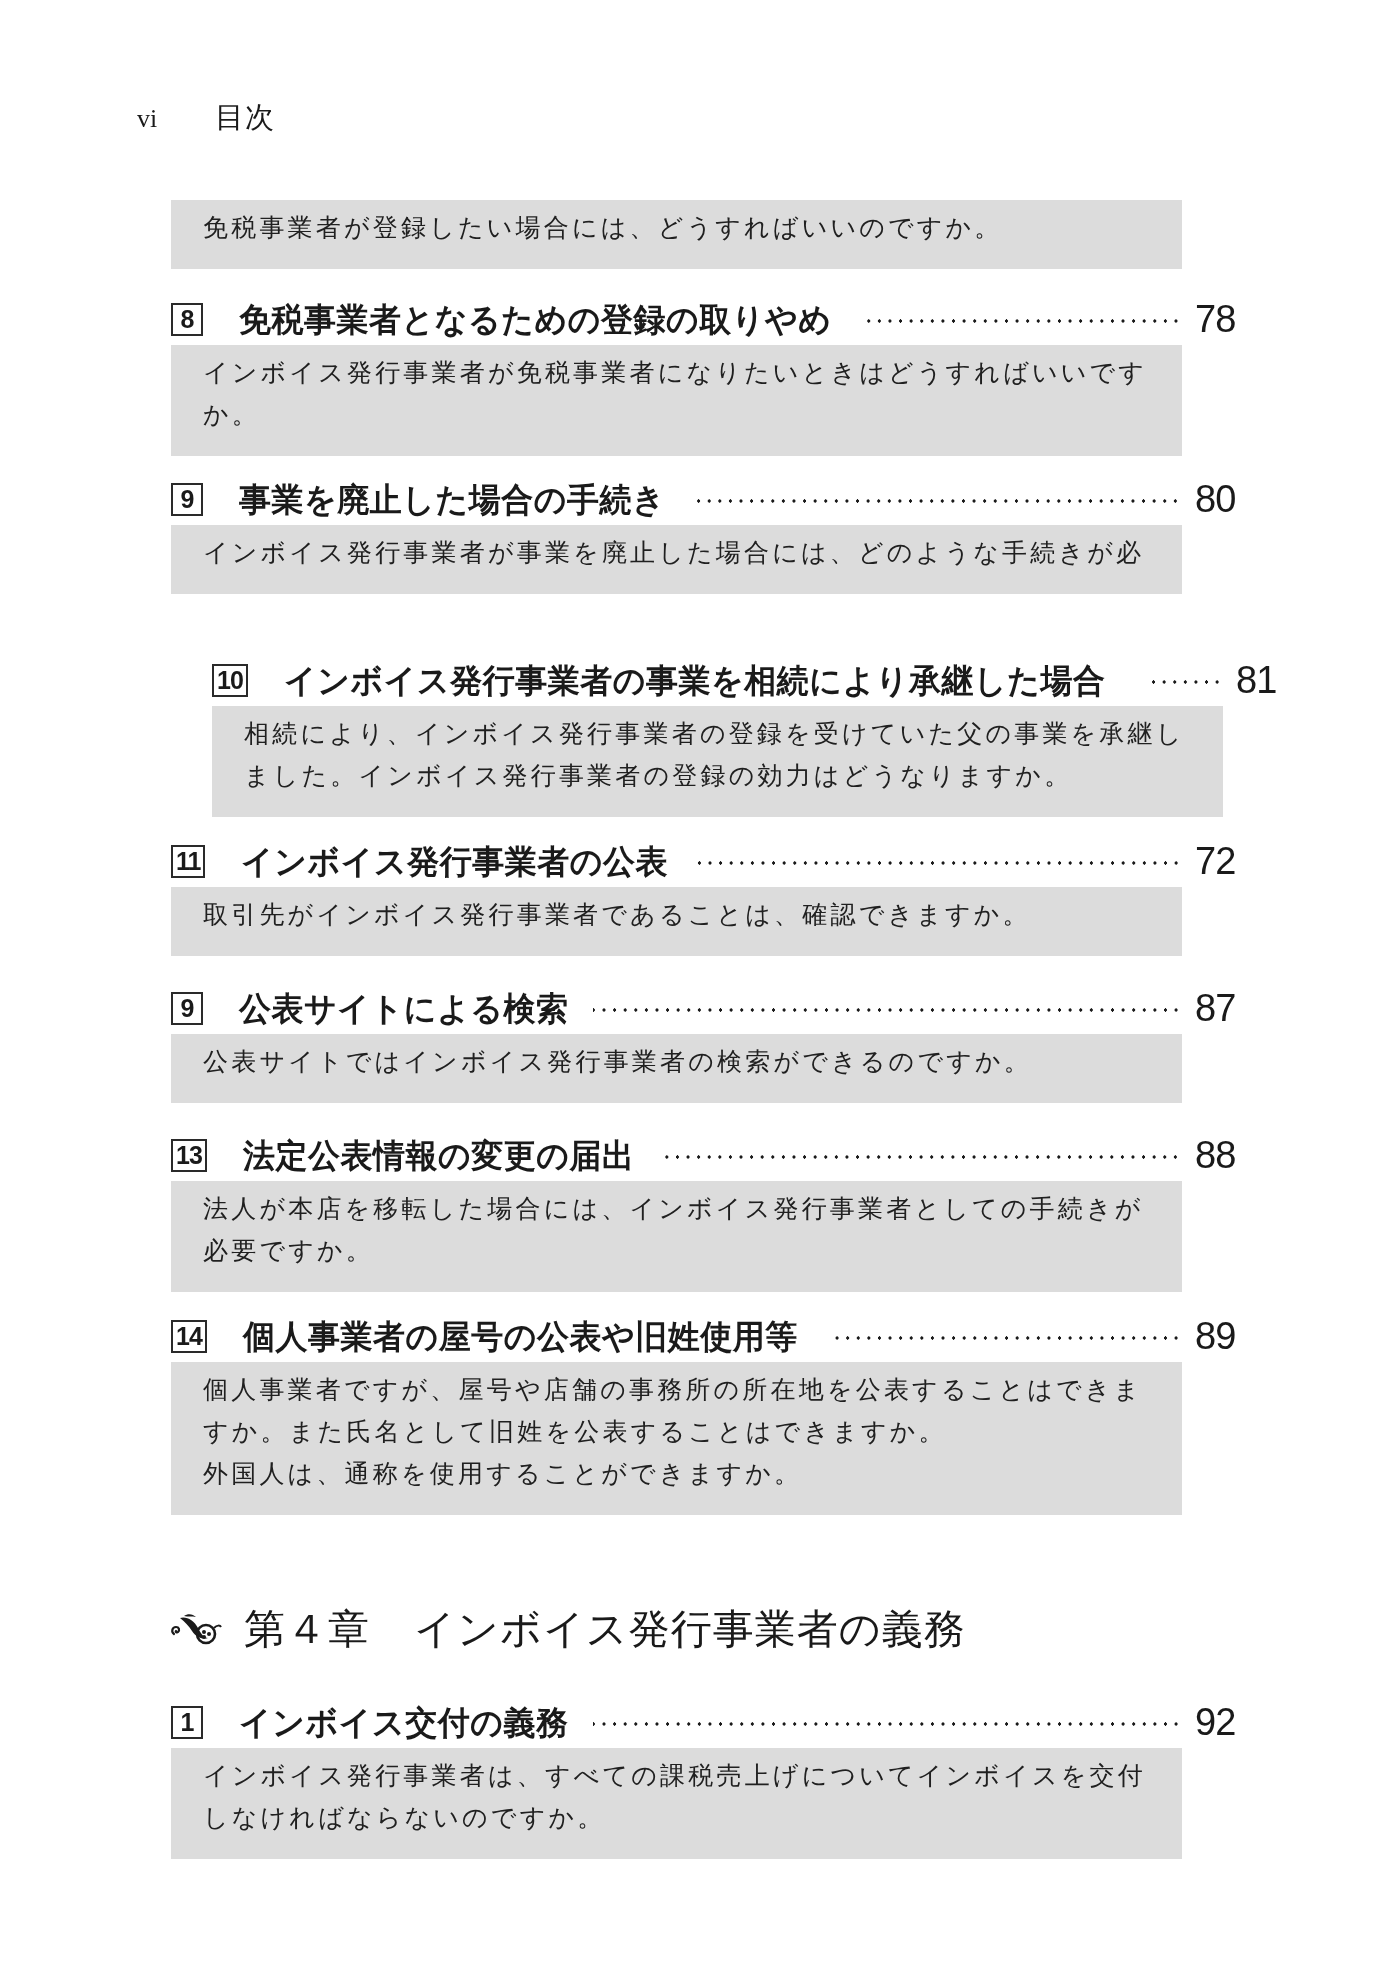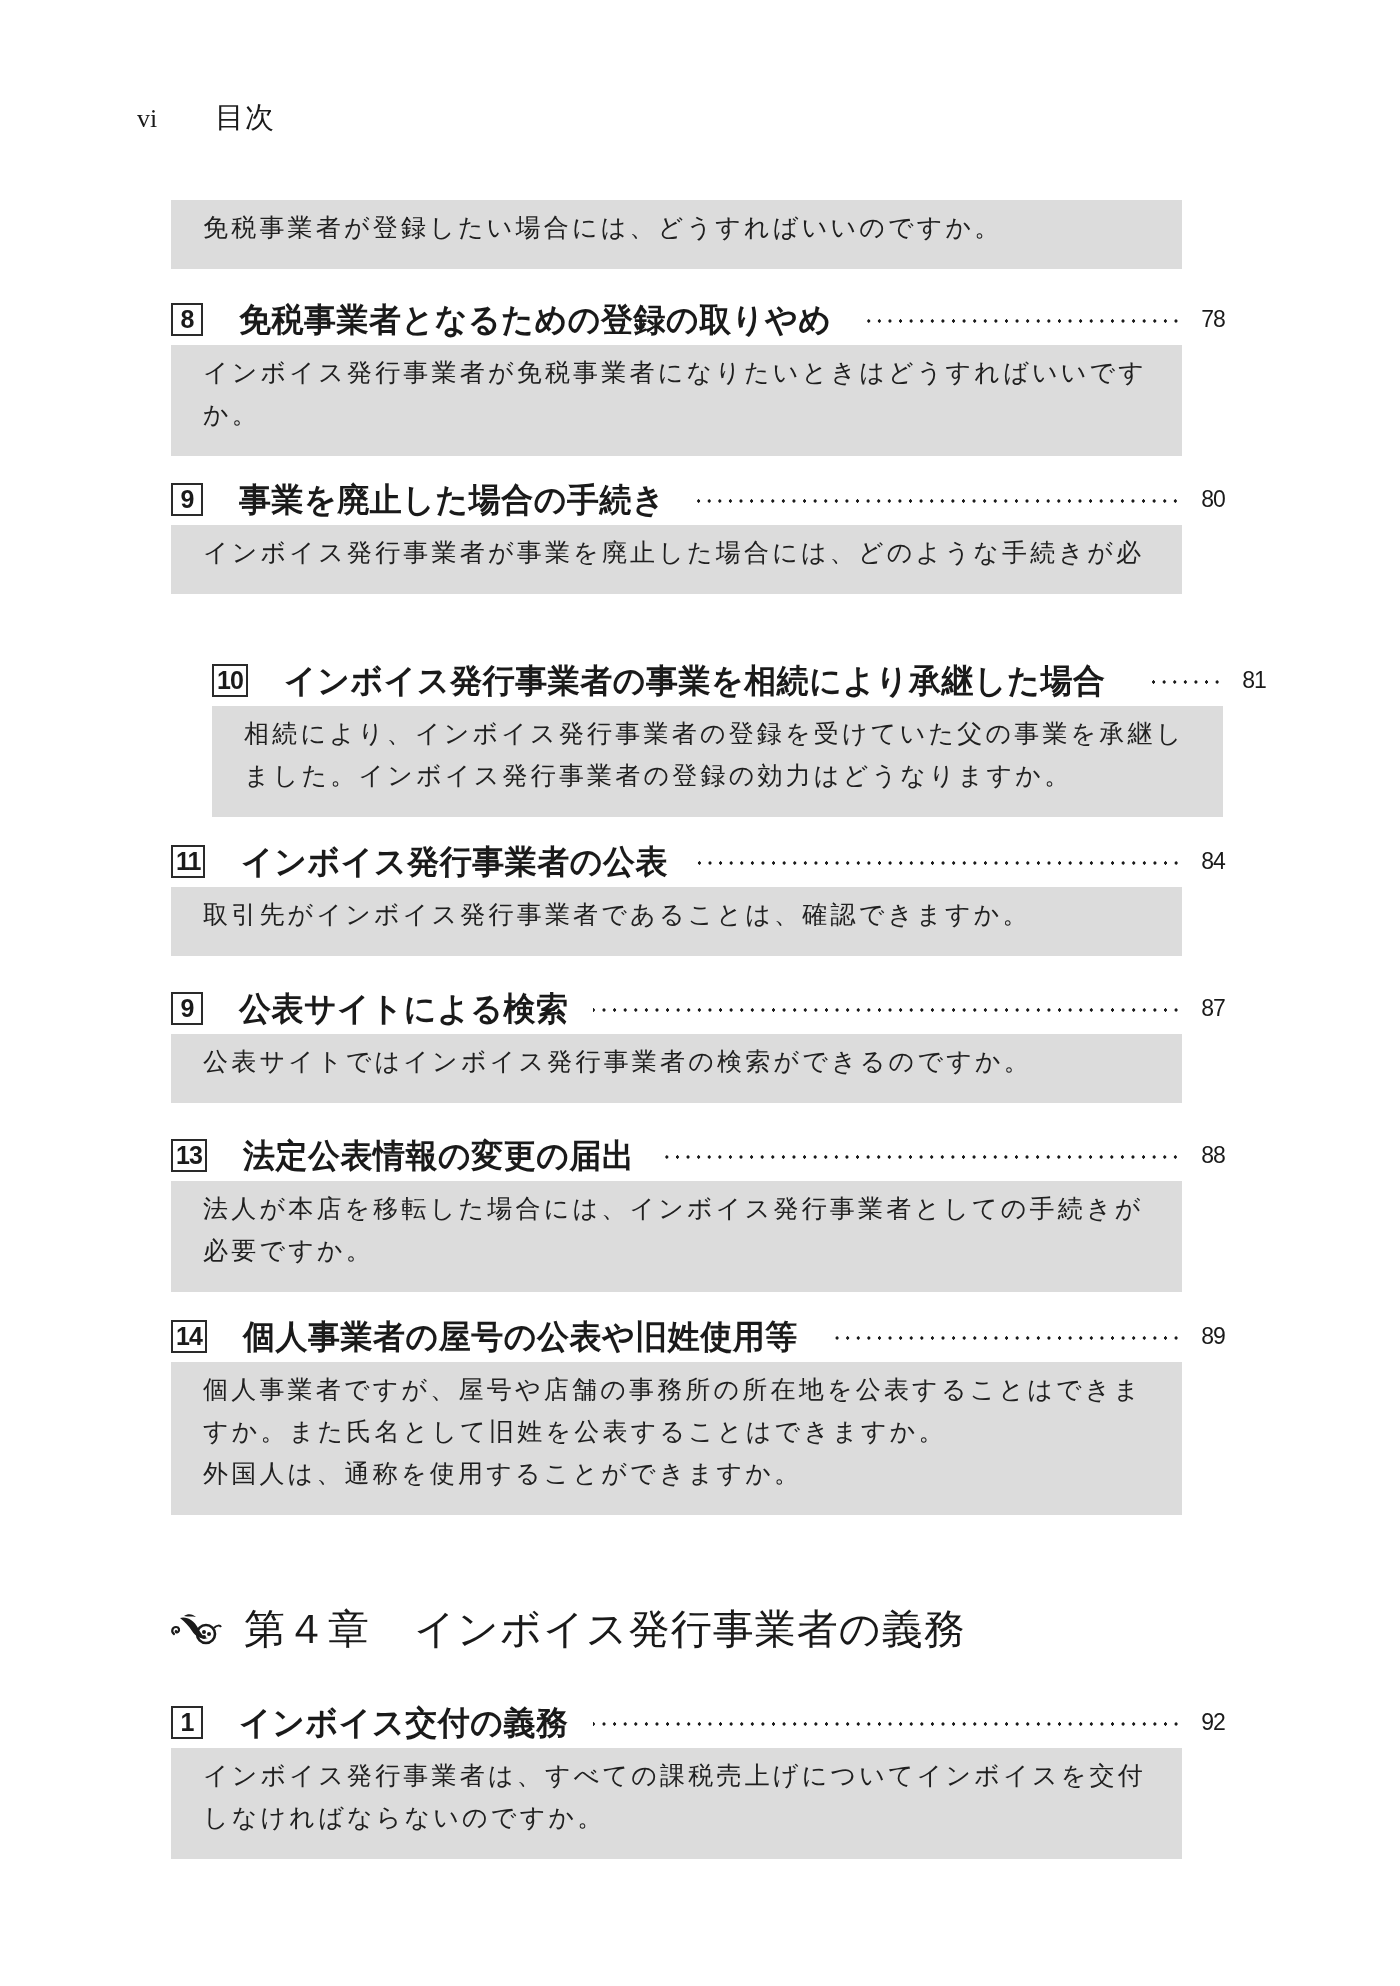--- a/index.html
+++ b/index.html
@@ -30,21 +30,21 @@
   .title {
     margin-left: 36px; font-size: 33px; font-weight: bold; white-space: nowrap;
     letter-spacing: 0.5px; line-height: 1; transform: scaleX(0.97); transform-origin: left center;
   }
   .leader {
     flex: 1; margin: 0 14px 0 14px; height: 4px; align-self: center; margin-top: 4px;
     background-image: radial-gradient(circle, #1a1a1a 1.6px, transparent 1.8px);
     background-size: 10.6px 4px; background-repeat: repeat-x; background-position: right center;
   }
   .page-num {
-    font-family: "Liberation Sans", sans-serif; font-size: 23px; width: 36px;
+    font-family: "Liberation Sans", sans-serif; font-size: 38px; width: 36px;
     text-align: center; line-height: 1; letter-spacing: -1px;
   }
   .qbox {
     box-sizing: border-box; width: 1011px; background: #dcdcdc;
     padding: 7px 0 20px 32px; margin-top: 8px;
     font-size: 25px; line-height: 42px; letter-spacing: 3.2px; color: #202020;
   }
   .qbox-line { display: block; white-space: nowrap; }
   .first-qbox { position: absolute; left: 171px; top: 200px; margin-top: 0; }
 
@@ -105,21 +105,21 @@
     <span class="qbox-line">相続により、インボイス発行事業者の登録を受けていた父の事業を承継し</span>
     <span class="qbox-line">ました。インボイス発行事業者の登録の効力はどうなりますか。</span>
   </div>
 </div>
 
 <div class="entry" style="top:843px;">
   <div class="entry-head">
     <span class="num-box">11</span>
     <span class="title">インボイス発行事業者の公表</span>
     <span class="leader"></span>
-    <span class="page-num">84</span>
+    <span class="page-num">72</span>
   </div>
   <div class="qbox">
     <span class="qbox-line">取引先がインボイス発行事業者であることは、確認できますか。</span>
   </div>
 </div>
 
 <div class="entry" style="top:990px;">
   <div class="entry-head">
     <span class="num-box">9</span>
     <span class="title">公表サイトによる検索</span>

